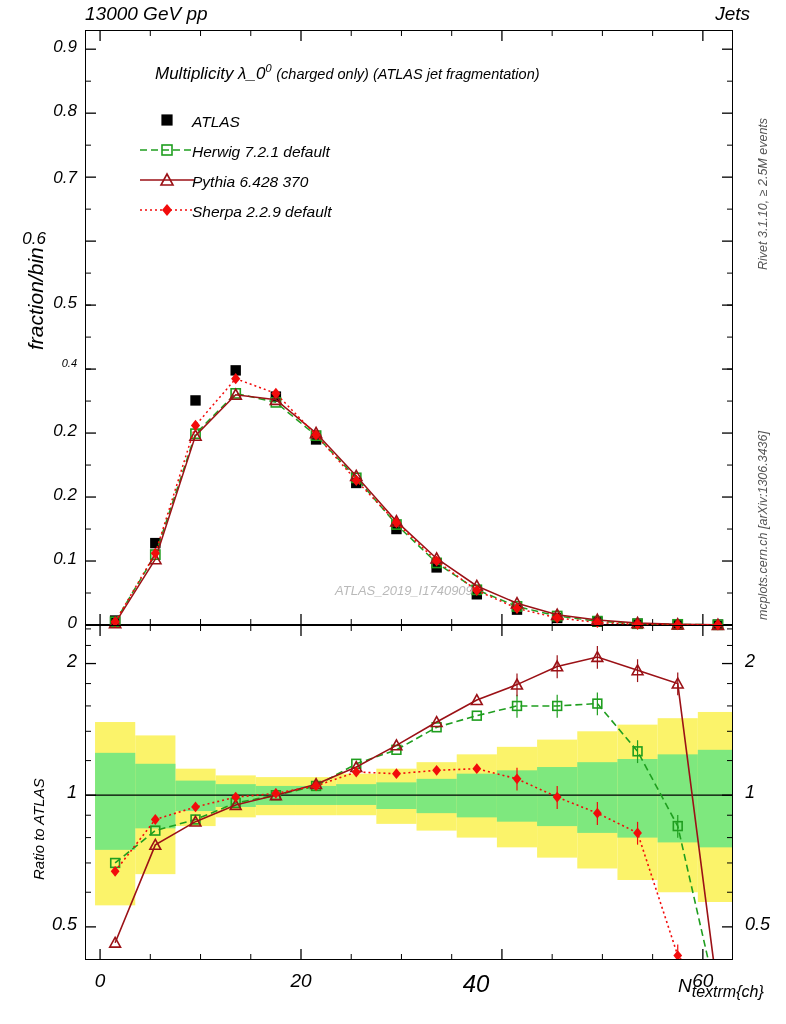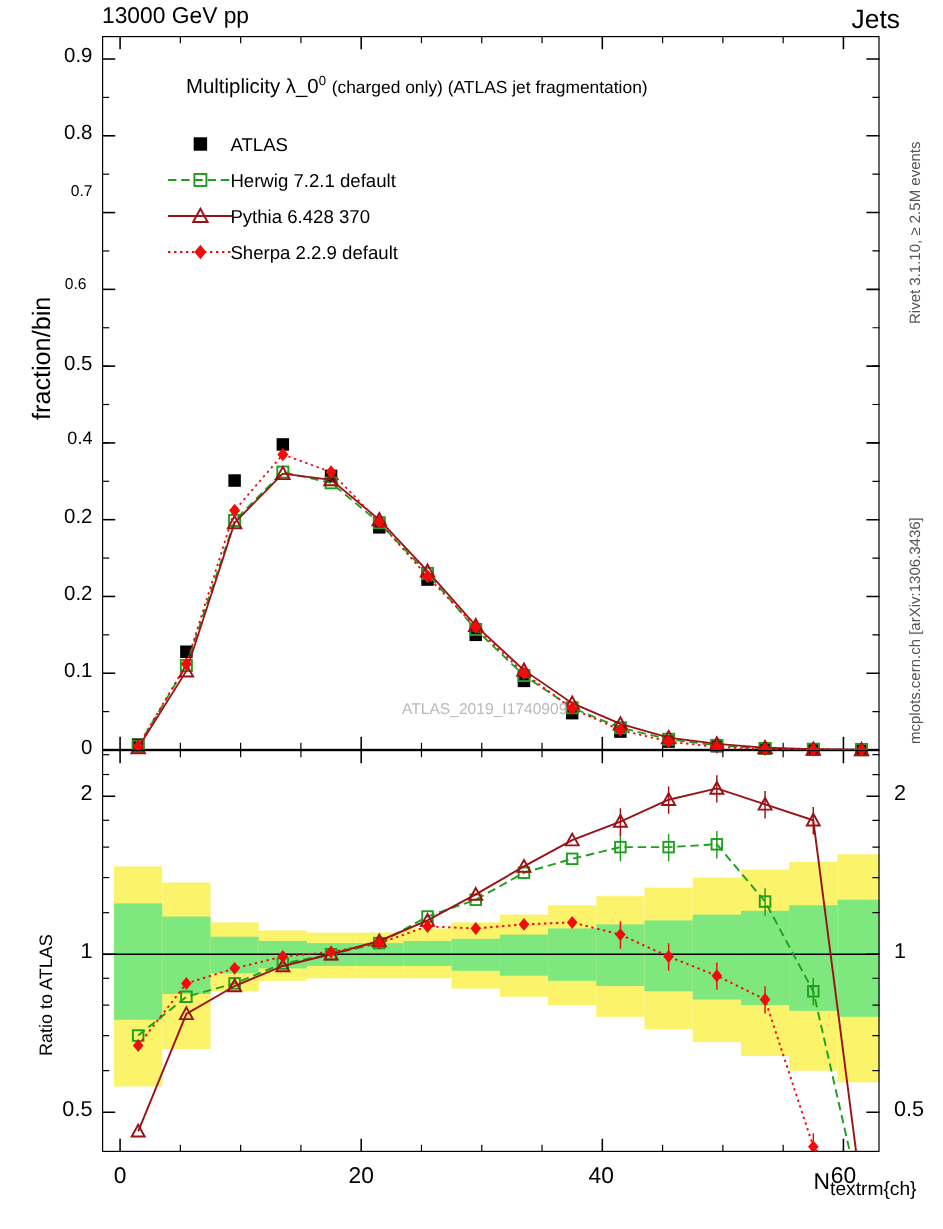--- a/index.html
+++ b/index.html
@@ -1,24 +1,24 @@
 <!DOCTYPE html>
 <html><head>
 <meta charset="utf-8">
 <style>
   html,body{margin:0;padding:0;background:#ffffff;}
   body{width:786px;height:1024px;font-family:"Liberation Sans",sans-serif;color:#000;}
-  #root{position:relative;width:786px;height:1003px;overflow:hidden;}
+  #root{position:relative;width:786px;height:1003px;overflow:hidden;font-style:italic;}
 
   .txt{position:absolute;white-space:nowrap;}
   .rot90{transform-origin:0 0;transform:rotate(-90deg);}
 
   
   #hdr-left{left:85px;top:3px;font-size:19px;}
-  #hdr-right{right:36px;top:3px;font-size:22px;}
+  #hdr-right{right:36px;top:3px;font-size:19px;}
 
   
   .side{font-size:12.5px;fill:#555;color:#555;}
 
   
   #mainframe{position:absolute;left:85px;top:30px;width:648px;height:595px;border:1.3px solid #000;box-sizing:border-box;}
   #ratioframe{position:absolute;left:85px;top:625px;width:648px;height:335px;border:1.3px solid #000;box-sizing:border-box;}
 
   svg{position:absolute;left:0;top:0;overflow:visible;}
 
@@ -371,30 +371,30 @@
 
   <div class="txt" style="left:678px;top:975px;font-size:19px;">
     <span>N</span><span style="font-size:16px;vertical-align:sub;">textrm{ch}</span>
   </div>
 
   <div id="labels-layer">
       <div class="txt" style="left: auto; top: 613px; font-size: 17px; right: 709px;">0</div>
       <div class="txt" style="left: auto; top: 549.022px; font-size: 17px; right: 709px;">0.1</div>
       <div class="txt" style="left: auto; top: 485.043px; font-size: 17px; right: 709px;">0.2</div>
       <div class="txt" style="left: auto; top: 421.065px; font-size: 17px; right: 709px;">0.2</div>
-      <div class="txt" style="left: auto; top: 357.086px; font-size: 15px; right: 709px;">0.4</div>
+      <div class="txt" style="left: auto; top: 357.086px; font-size: 11px; right: 709px;">0.4</div>
       <div class="txt" style="left: auto; top: 293.108px; font-size: 17px; right: 709px;">0.5</div>
-      <div class="txt" style="left: auto; top: 229.129px; font-size: 13px; right: 714px;">0.6</div>
-      <div class="txt" style="left: auto; top: 151px; font-size: 13px; right: 709px; margin-left: 40px;">0.7</div>
+      <div class="txt" style="left: auto; top: 229.129px; font-size: 17px; right: 740px;">0.6</div>
+      <div class="txt" style="left: auto; top: 168px; font-size: 17px; right: 709px; margin-left: 40px;">0.7</div>
       <div class="txt" style="left: auto; top: 101.172px; font-size: 17px; right: 709px;">0.8</div>
       <div class="txt" style="left: auto; top: 37.1935px; font-size: 17px; right: 709px;">0.9</div>
       <div class="txt" style="left: auto; top: 913.881px; font-size: 18px; right: 709px;">0.5</div>
       <div class="txt" style="left: 745px; top: 913.881px; font-size: 18px;">0.5</div>
       <div class="txt" style="left: auto; top: 782.215px; font-size: 18px; right: 709px;">1</div>
       <div class="txt" style="left: 745px; top: 782.215px; font-size: 18px;">1</div>
       <div class="txt" style="left: auto; top: 650.549px; font-size: 18px; right: 709px;">2</div>
       <div class="txt" style="left: 745px; top: 650.549px; font-size: 18px;">2</div>
       <div class="txt" style="left: 100.07px; top: 970px; font-size: 19px; transform: translateX(-50%);">0</div>
       <div class="txt" style="left: 301px; top: 970px; font-size: 19px; transform: translateX(-50%);">20</div>
-      <div class="txt" style="left: 501px; top: 970px; font-size: 19px; transform: translateX(-50%);">40</div>
+      <div class="txt" style="left: 476px; top: 970px; font-size: 24px; transform: translateX(-50%);">40</div>
       <div class="txt" style="left: 702.86px; top: 970px; font-size: 19px; transform: translateX(-50%);">60</div>
     </div>
 </div>
 
 </body></html>

